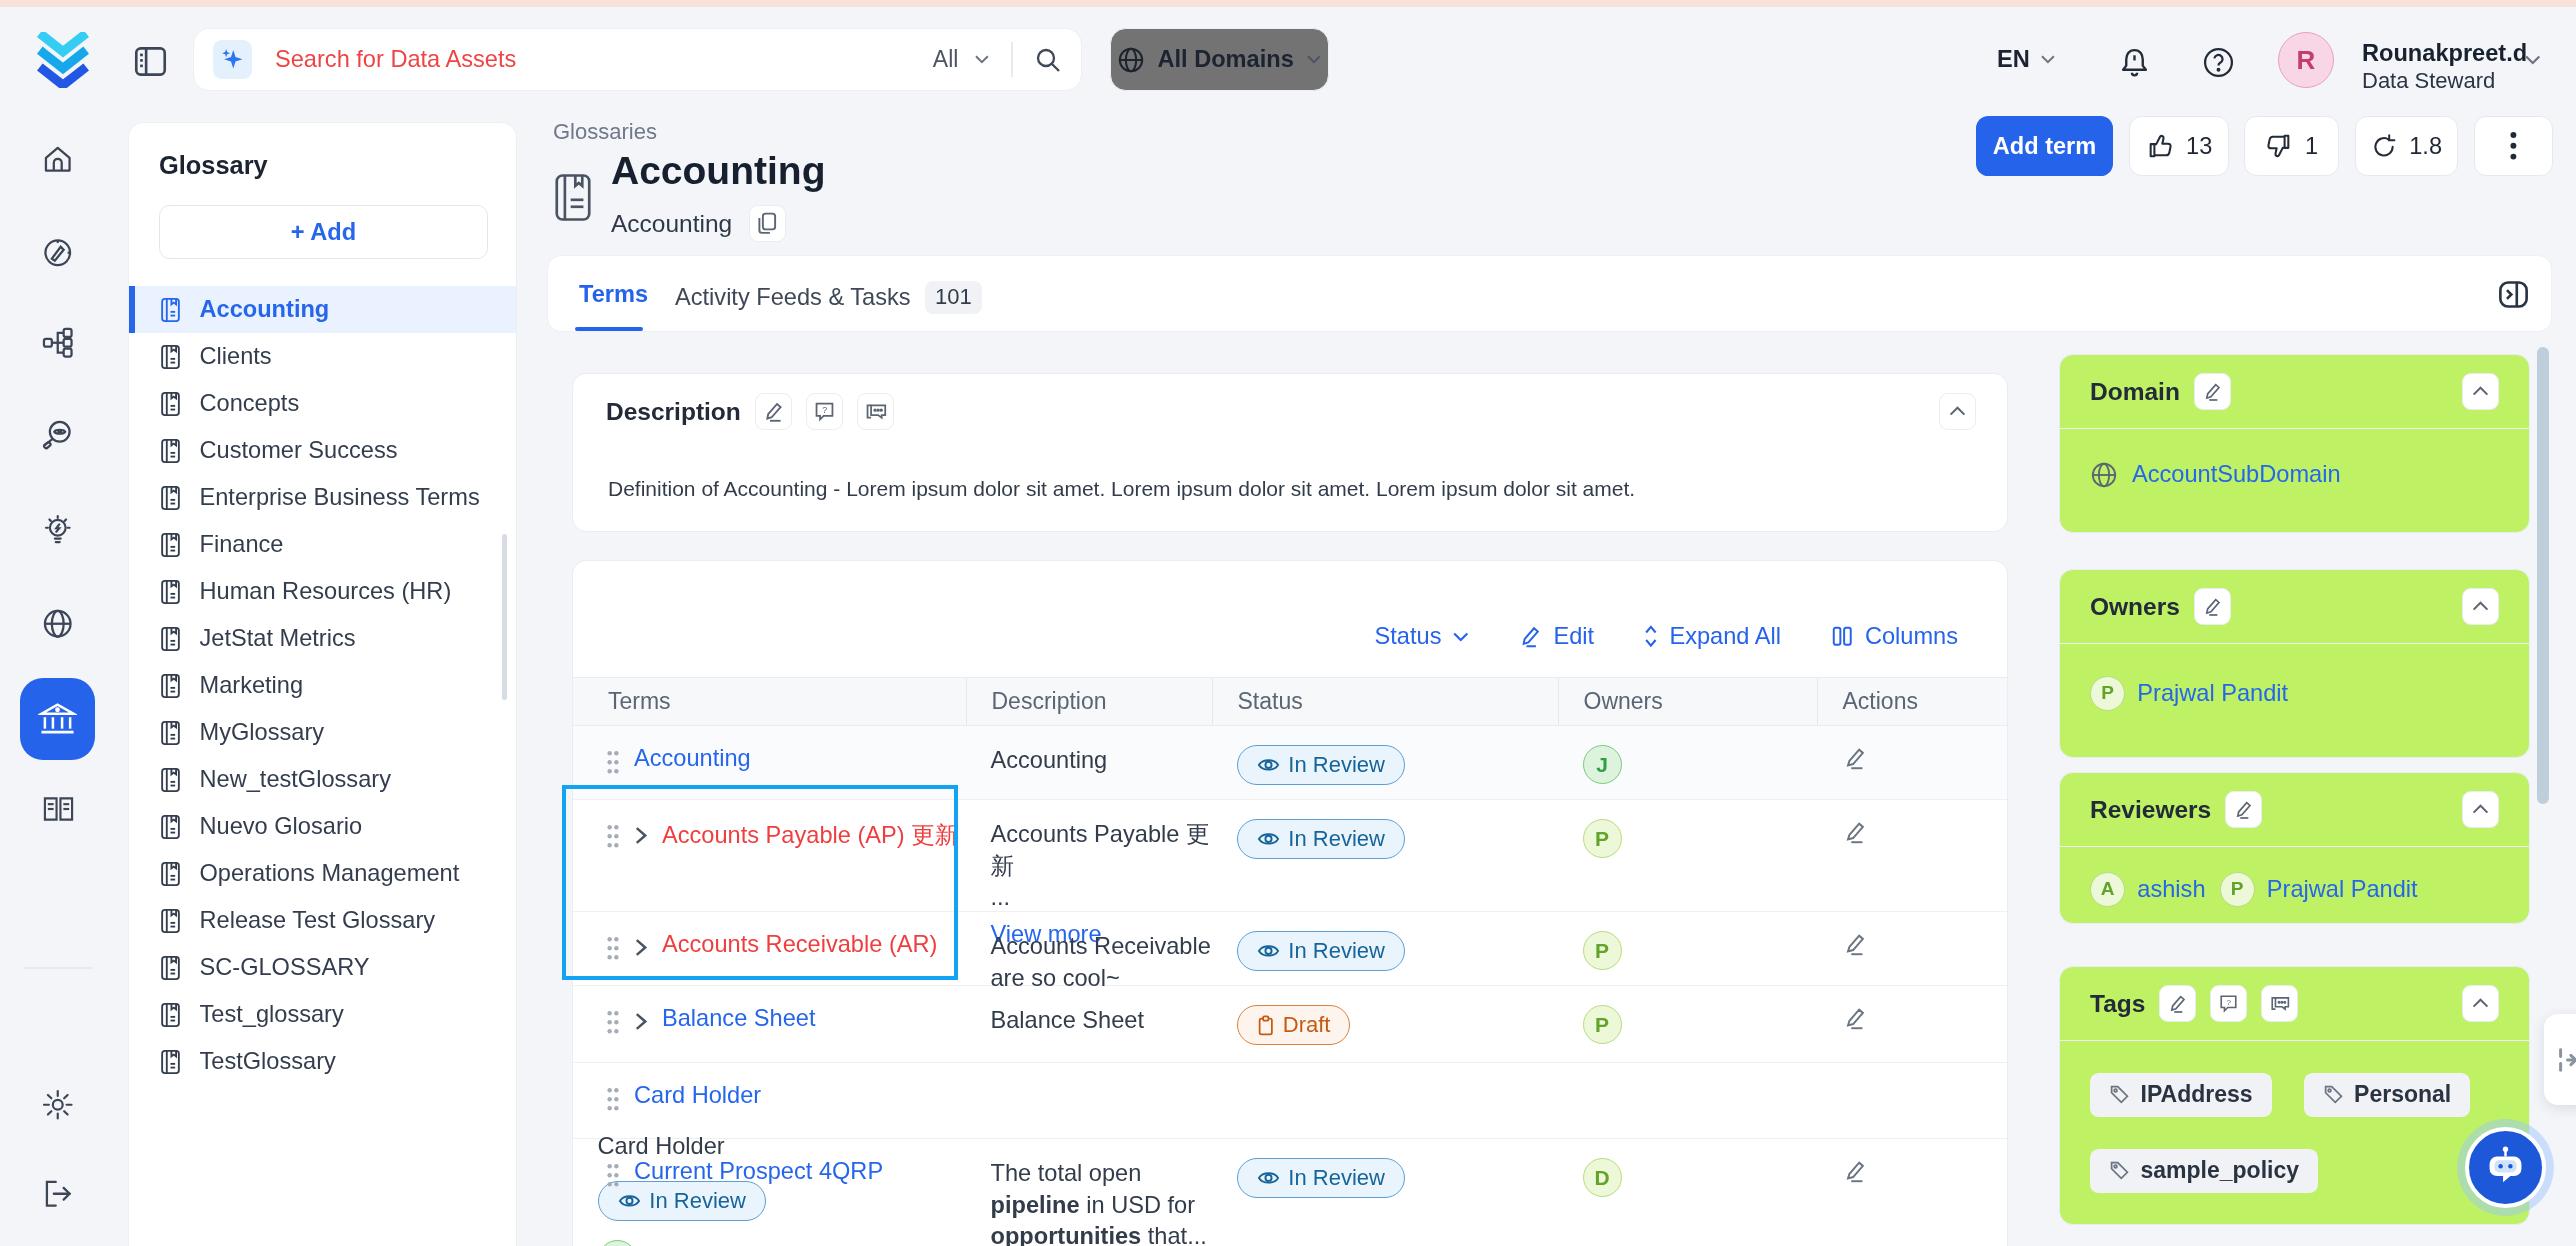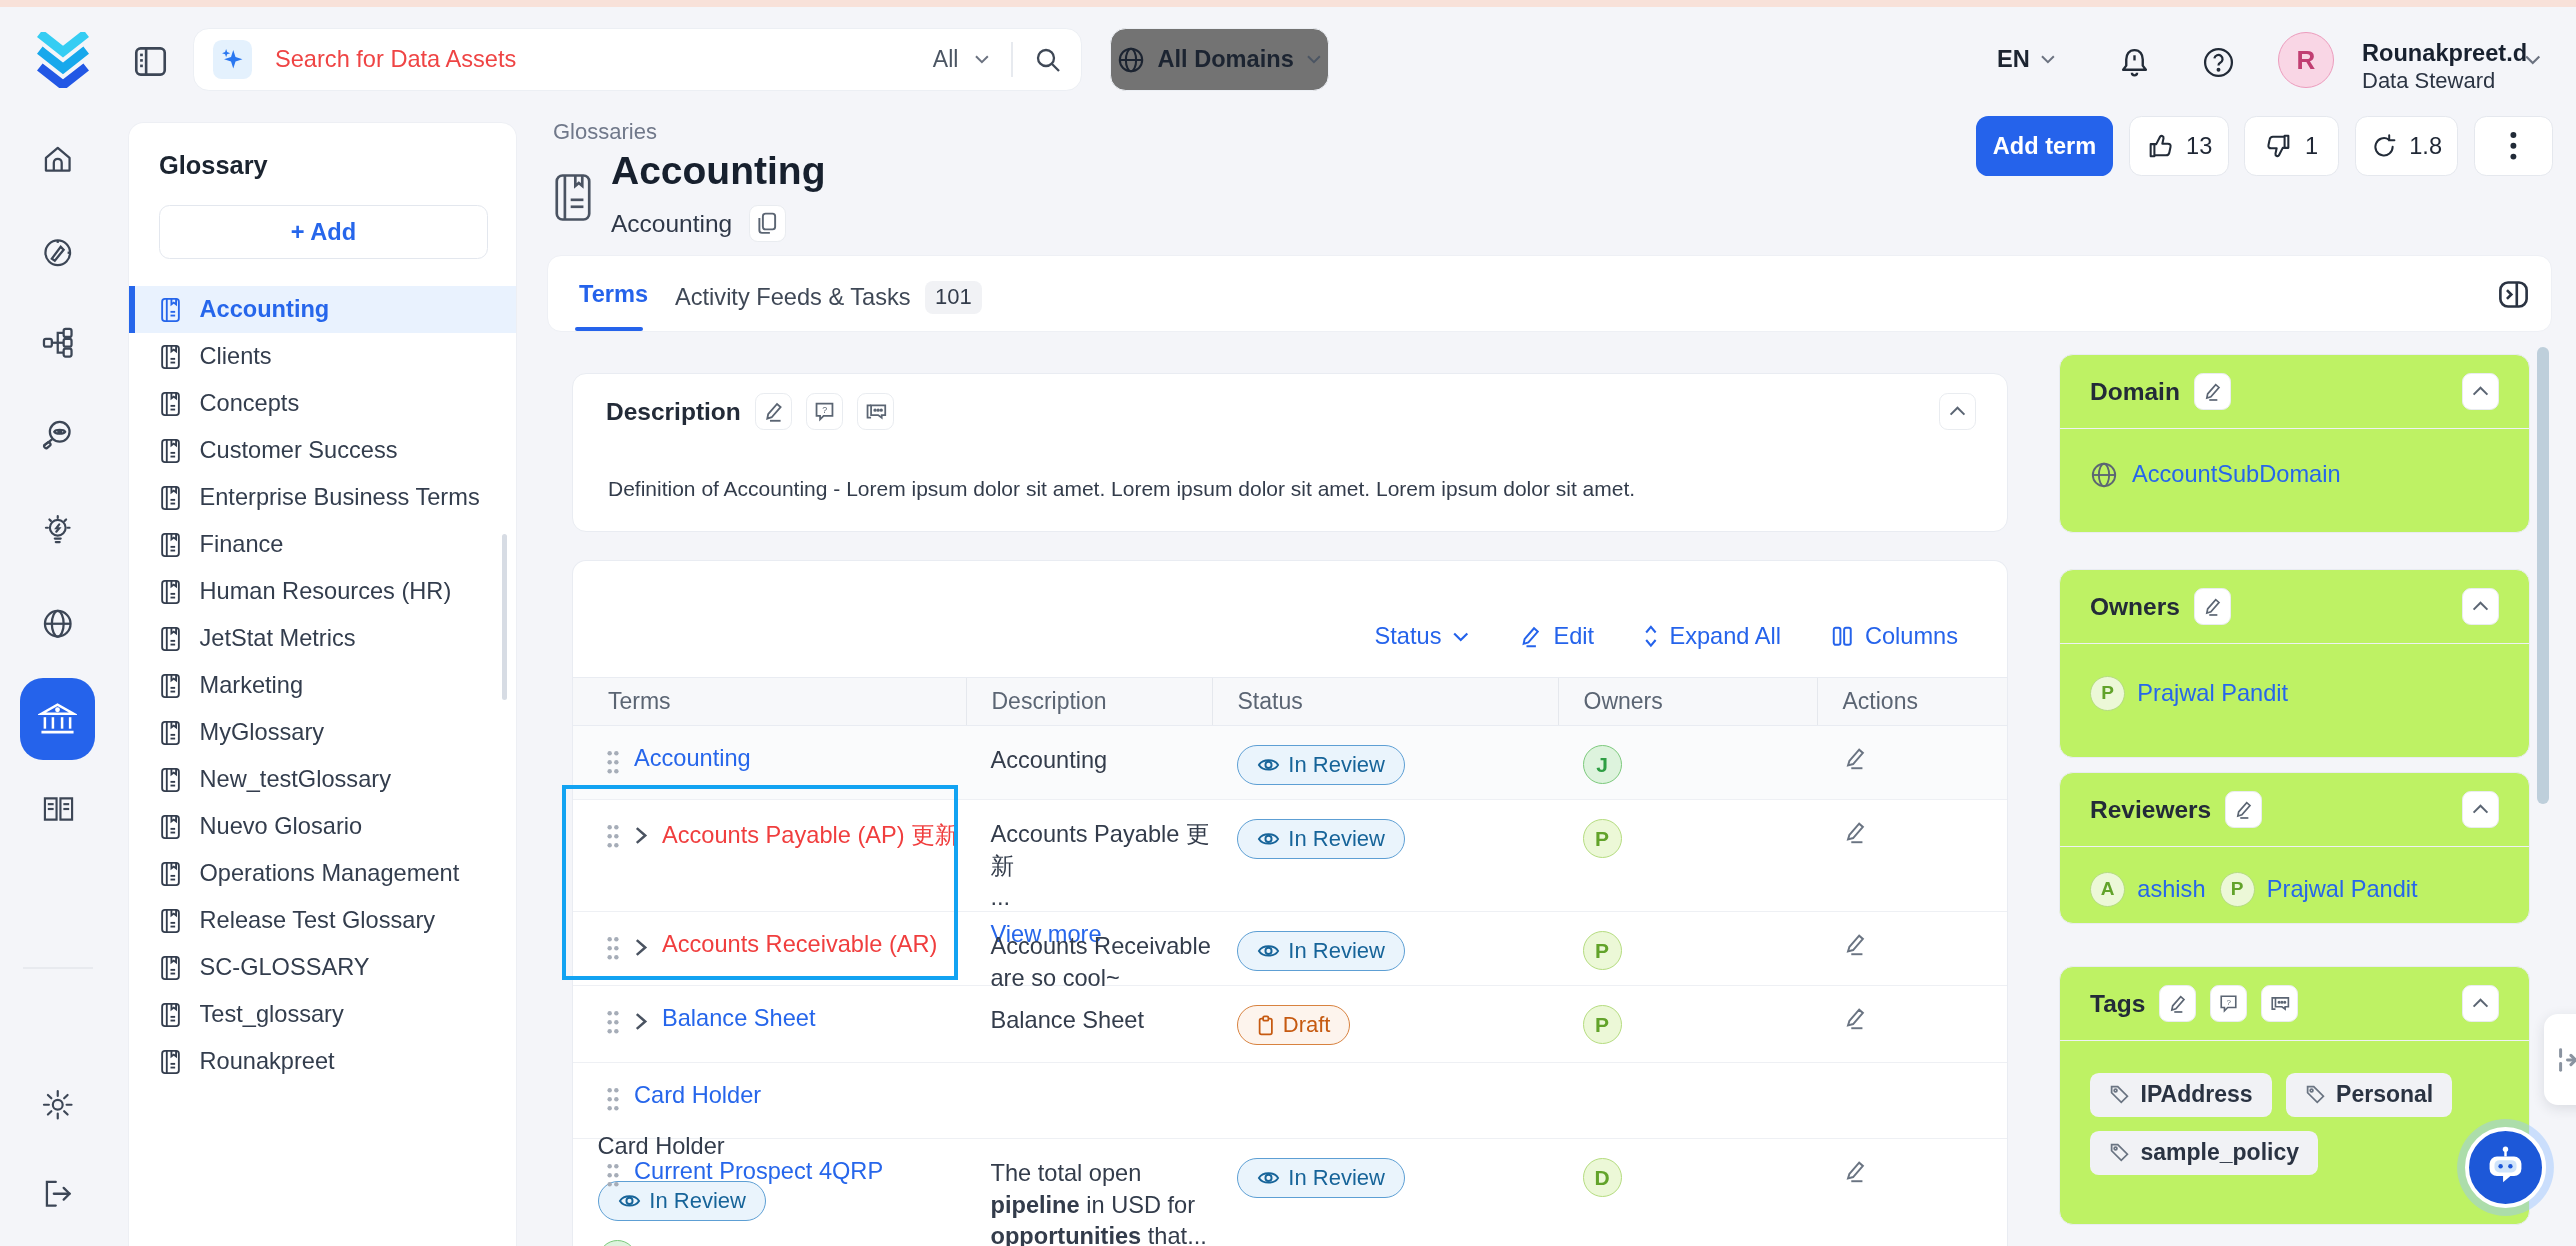--- a/index.html
+++ b/index.html
@@ -508,21 +508,21 @@
         <span class="gbar"></span>
         <span class="gic">
           <svg viewBox="0 0 24 28" width="23" height="26" fill="none" stroke="currentColor" stroke-width="2">
             <rect x="3" y="2" width="18" height="24" rx="3"></rect>
             <line x1="8" y1="2" x2="8" y2="26"></line>
             <line x1="12" y1="16" x2="17" y2="16"></line>
             <line x1="12" y1="20" x2="17" y2="20"></line>
             <path d="M13 2 V8 L15.5 6 L18 8 V2"></path>
           </svg>
         </span>
-        <span>Rounakpreet</span>
+        <span>TestGlossary</span>
       </div>
     </div>
   <div class="gscroll"></div>
 </div>
 
 <div class="abs crumb">Glossaries</div>
 <div class="abs nb-icon">
   <svg viewBox="0 0 34 44" width="40" height="51" fill="none" stroke="#4a5362" stroke-width="2.3">
     <rect x="3" y="3" width="28" height="38" rx="5"></rect>
       <line x1="10" y1="3" x2="10" y2="41"></line>
@@ -970,21 +970,21 @@
           <circle cx="19.5" cy="11.5" r="0.9" fill="#5b6573"></circle>
         </svg>
     </span>
     <span class="spacer"></span>
     <span class="sqbtn">
       <svg viewBox="0 0 22 14" width="19" height="12.3" fill="none" stroke="#5b6573" stroke-width="2.3">
           <polyline points="3,11 11,3 19,11"></polyline>
         </svg>
     </span>
   </div>
-  <div class="rbody" style="gap:14px;">
+  <div class="rbody" style="gap:32px;">
       <span class="pill">
         <span>
           <svg viewBox="0 0 24 24" width="21" height="21" fill="none" stroke="#6a7482" stroke-width="2">
             <path d="M3 10 V3 H10 L21 14 L14 21 Z"></path>
             <circle cx="7.5" cy="7.5" r="1.6"></circle>
           </svg>
         </span>
         <span>IPAddress</span>
       </span>
       <span class="pill">

